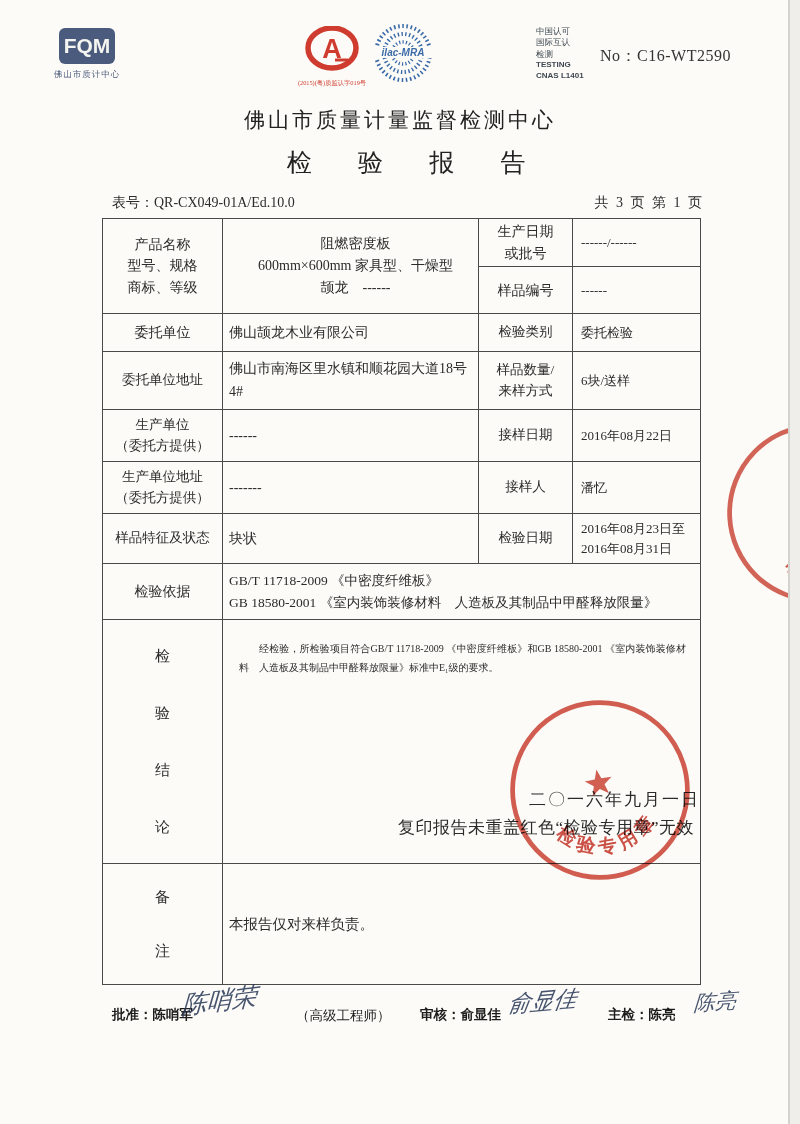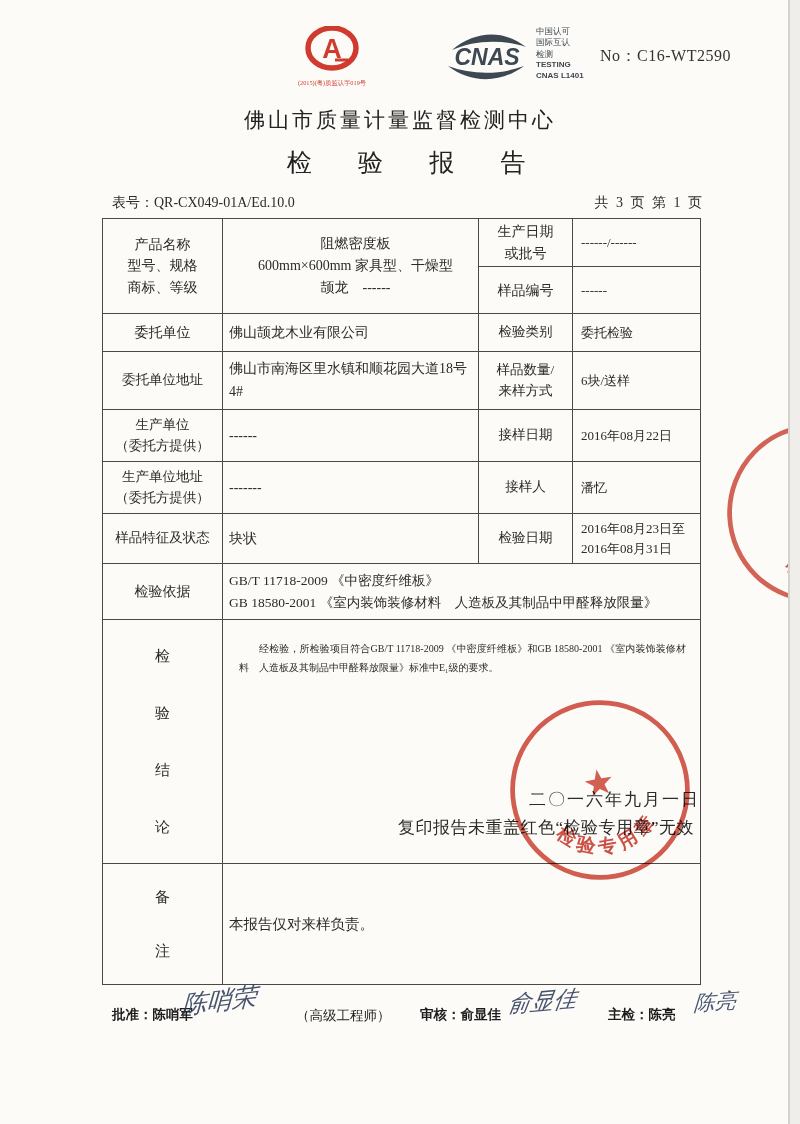--- a/index.html
+++ b/index.html
@@ -60,39 +60,45 @@
   .scan-edge{position:absolute;top:0;right:10px;width:2px;height:100%;background:#d4d3cd;}
   .scan-shade{position:absolute;top:0;right:0;width:10px;height:100%;background:#efeeea;}
 </style>
 </head>
 <body>
 
 <div class="page">
 
   <div class="hdr">
 
+    <div class="fqm">
+      <div class="fqm-box">FQM</div>
+      <div class="fqm-name">佛山市质计中心</div>
+    </div>
 
 
     <div class="cal">
       <svg width="58" height="46" viewBox="0 0 58 46">
         <ellipse cx="29" cy="22" rx="24" ry="20" fill="none" stroke="#cf3b2f" stroke-width="5.5"></ellipse>
         <text x="29" y="32" text-anchor="middle" font-size="27" font-weight="bold" font-family="Liberation Sans, sans-serif" fill="#cf3b2f">A</text>
         <line x1="32" y1="34" x2="45" y2="34" stroke="#cf3b2f" stroke-width="3"></line>
       </svg>
       <div class="cal-num">(2015)(粤)质监认字019号</div>
     </div>
 
-
-    <div class="cnas">
-      <svg width="90" height="54" viewBox="0 0 90 54">
-        <path d="M10,20 C34,0 62,0 84,17 C60,9 32,10 10,20 Z" fill="#3e4852"></path>
-        <path d="M6,36 C28,53 58,54 82,36 C58,45 30,45 6,36 Z" fill="#3e4852"></path>
-        <text x="45" y="35" text-anchor="middle" font-size="23" font-weight="bold" font-style="italic" font-family="Liberation Sans, sans-serif" fill="#3e4852">CNAS</text>
+    <div class="ilac">
+      <svg width="62" height="62" viewBox="0 0 62 62">
+        <circle cx="31" cy="31" r="27" fill="none" stroke="#3a6aa8" stroke-width="4" stroke-dasharray="1.6 2.6"></circle>
+        <circle cx="31" cy="31" r="19" fill="none" stroke="#3a6aa8" stroke-width="4" stroke-dasharray="1.4 2.4"></circle>
+        <circle cx="31" cy="31" r="11" fill="none" stroke="#3a6aa8" stroke-width="3.5" stroke-dasharray="1.2 2.2"></circle>
+        <rect x="1" y="25" width="60" height="11" fill="#fcfbf7"></rect>
+        <text x="31" y="34" text-anchor="middle" font-size="10" font-weight="bold" font-style="italic" font-family="Liberation Sans, sans-serif" fill="#3a6aa8">ilac-MRA</text>
       </svg>
     </div>
+
     <div class="cnas-txt">
       <div class="cn">中国认可
 国际互认
 检测</div>
       <div class="b">TESTING</div>
       <div class="b">CNAS L1401</div>
     </div>
 
     <div class="repno">No：C16-WT2590</div>
   </div>

